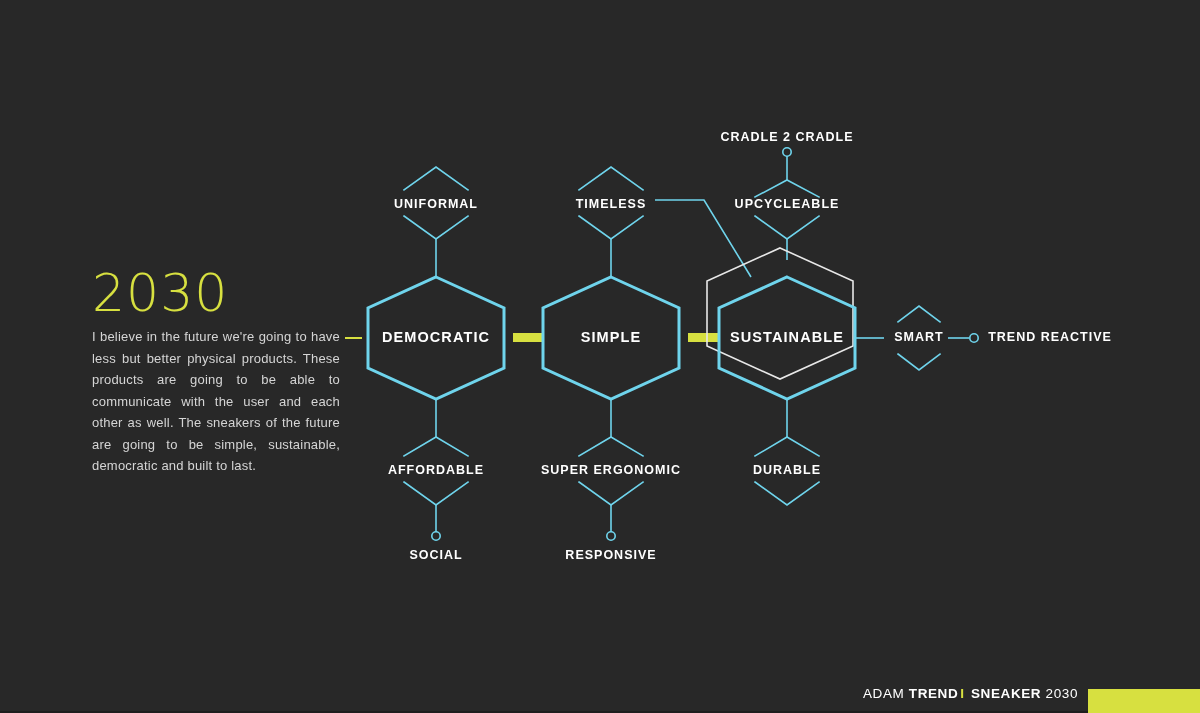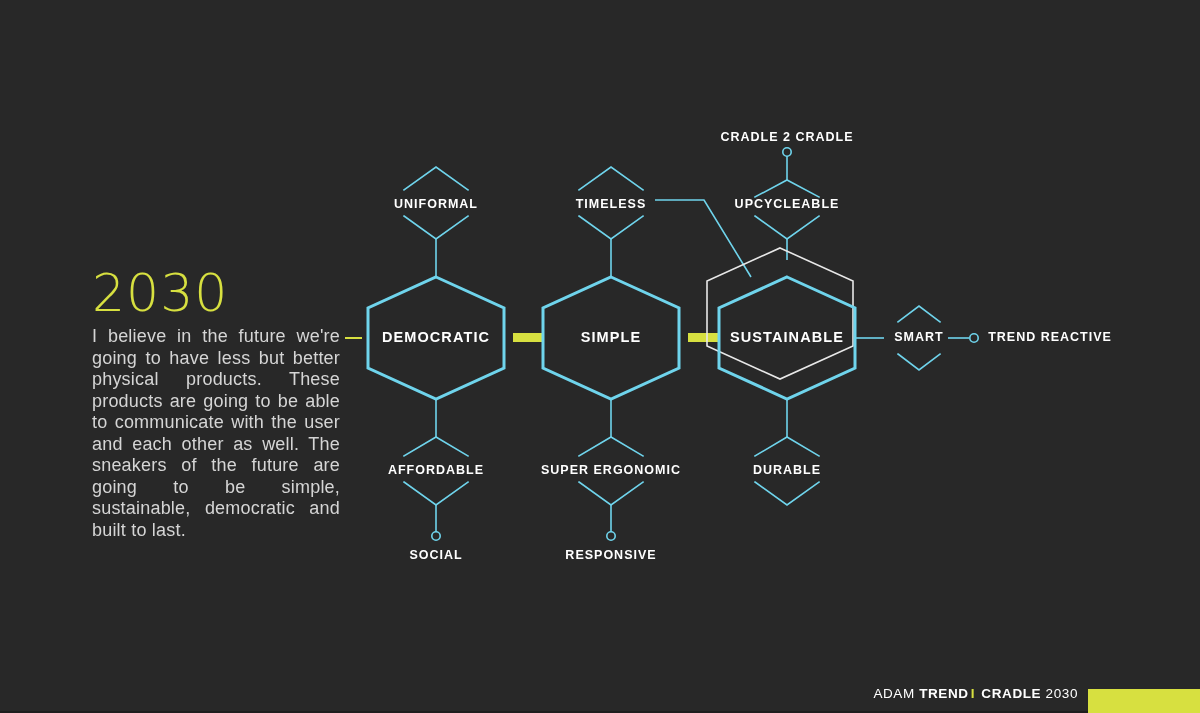--- a/index.html
+++ b/index.html
@@ -28,21 +28,21 @@
     font-size:15.5px;
     font-weight:bold;
     letter-spacing:1.1px;
     color:#ffffff;
     white-space:nowrap;
   }
   .subhead-rule{
     height:2px;background:#d7e040;margin-left:14px;width:104px;flex:none;
   }
   .body-copy{
-    font-size:18px;
+    font-size:13px;
     line-height:21.5px;
     color:#d5d5d5;
     text-align:justify;
     letter-spacing:0.2px;
     width:248px;
   }
 
   
   .footer{
     position:absolute;left:0;bottom:0;width:1200px;height:713px;pointer-events:none;
@@ -158,17 +158,17 @@
     <polyline class="chev" points="898,354 919,370 940,354"></polyline>
     <line class="conn" x1="948" y1="338" x2="969" y2="338"></line>
     <circle class="dot" cx="974" cy="338" r="4.2"></circle>
 
     <text class="node-label lbl-sub" x="919" y="338">SMART</text>
     <text class="node-label lbl-sub" x="1050" y="338">TREND REACTIVE</text>
   </svg>
 
   <div class="footer">
     <div class="footer-rule"></div>
-    <div class="footer-text"><span class="light">ADAM </span><span class="bold">TREND</span><span class="sep">I</span><span class="bold"> CRADLE </span><span class="light">2030</span></div>
+    <div class="footer-text"><span class="light">ADAM </span><span class="bold">TREND</span><span class="sep">I</span><span class="bold"> SNEAKER </span><span class="light">2030</span></div>
     <div class="footer-block"></div>
   </div>
 
 </div>
 
 </body></html>

